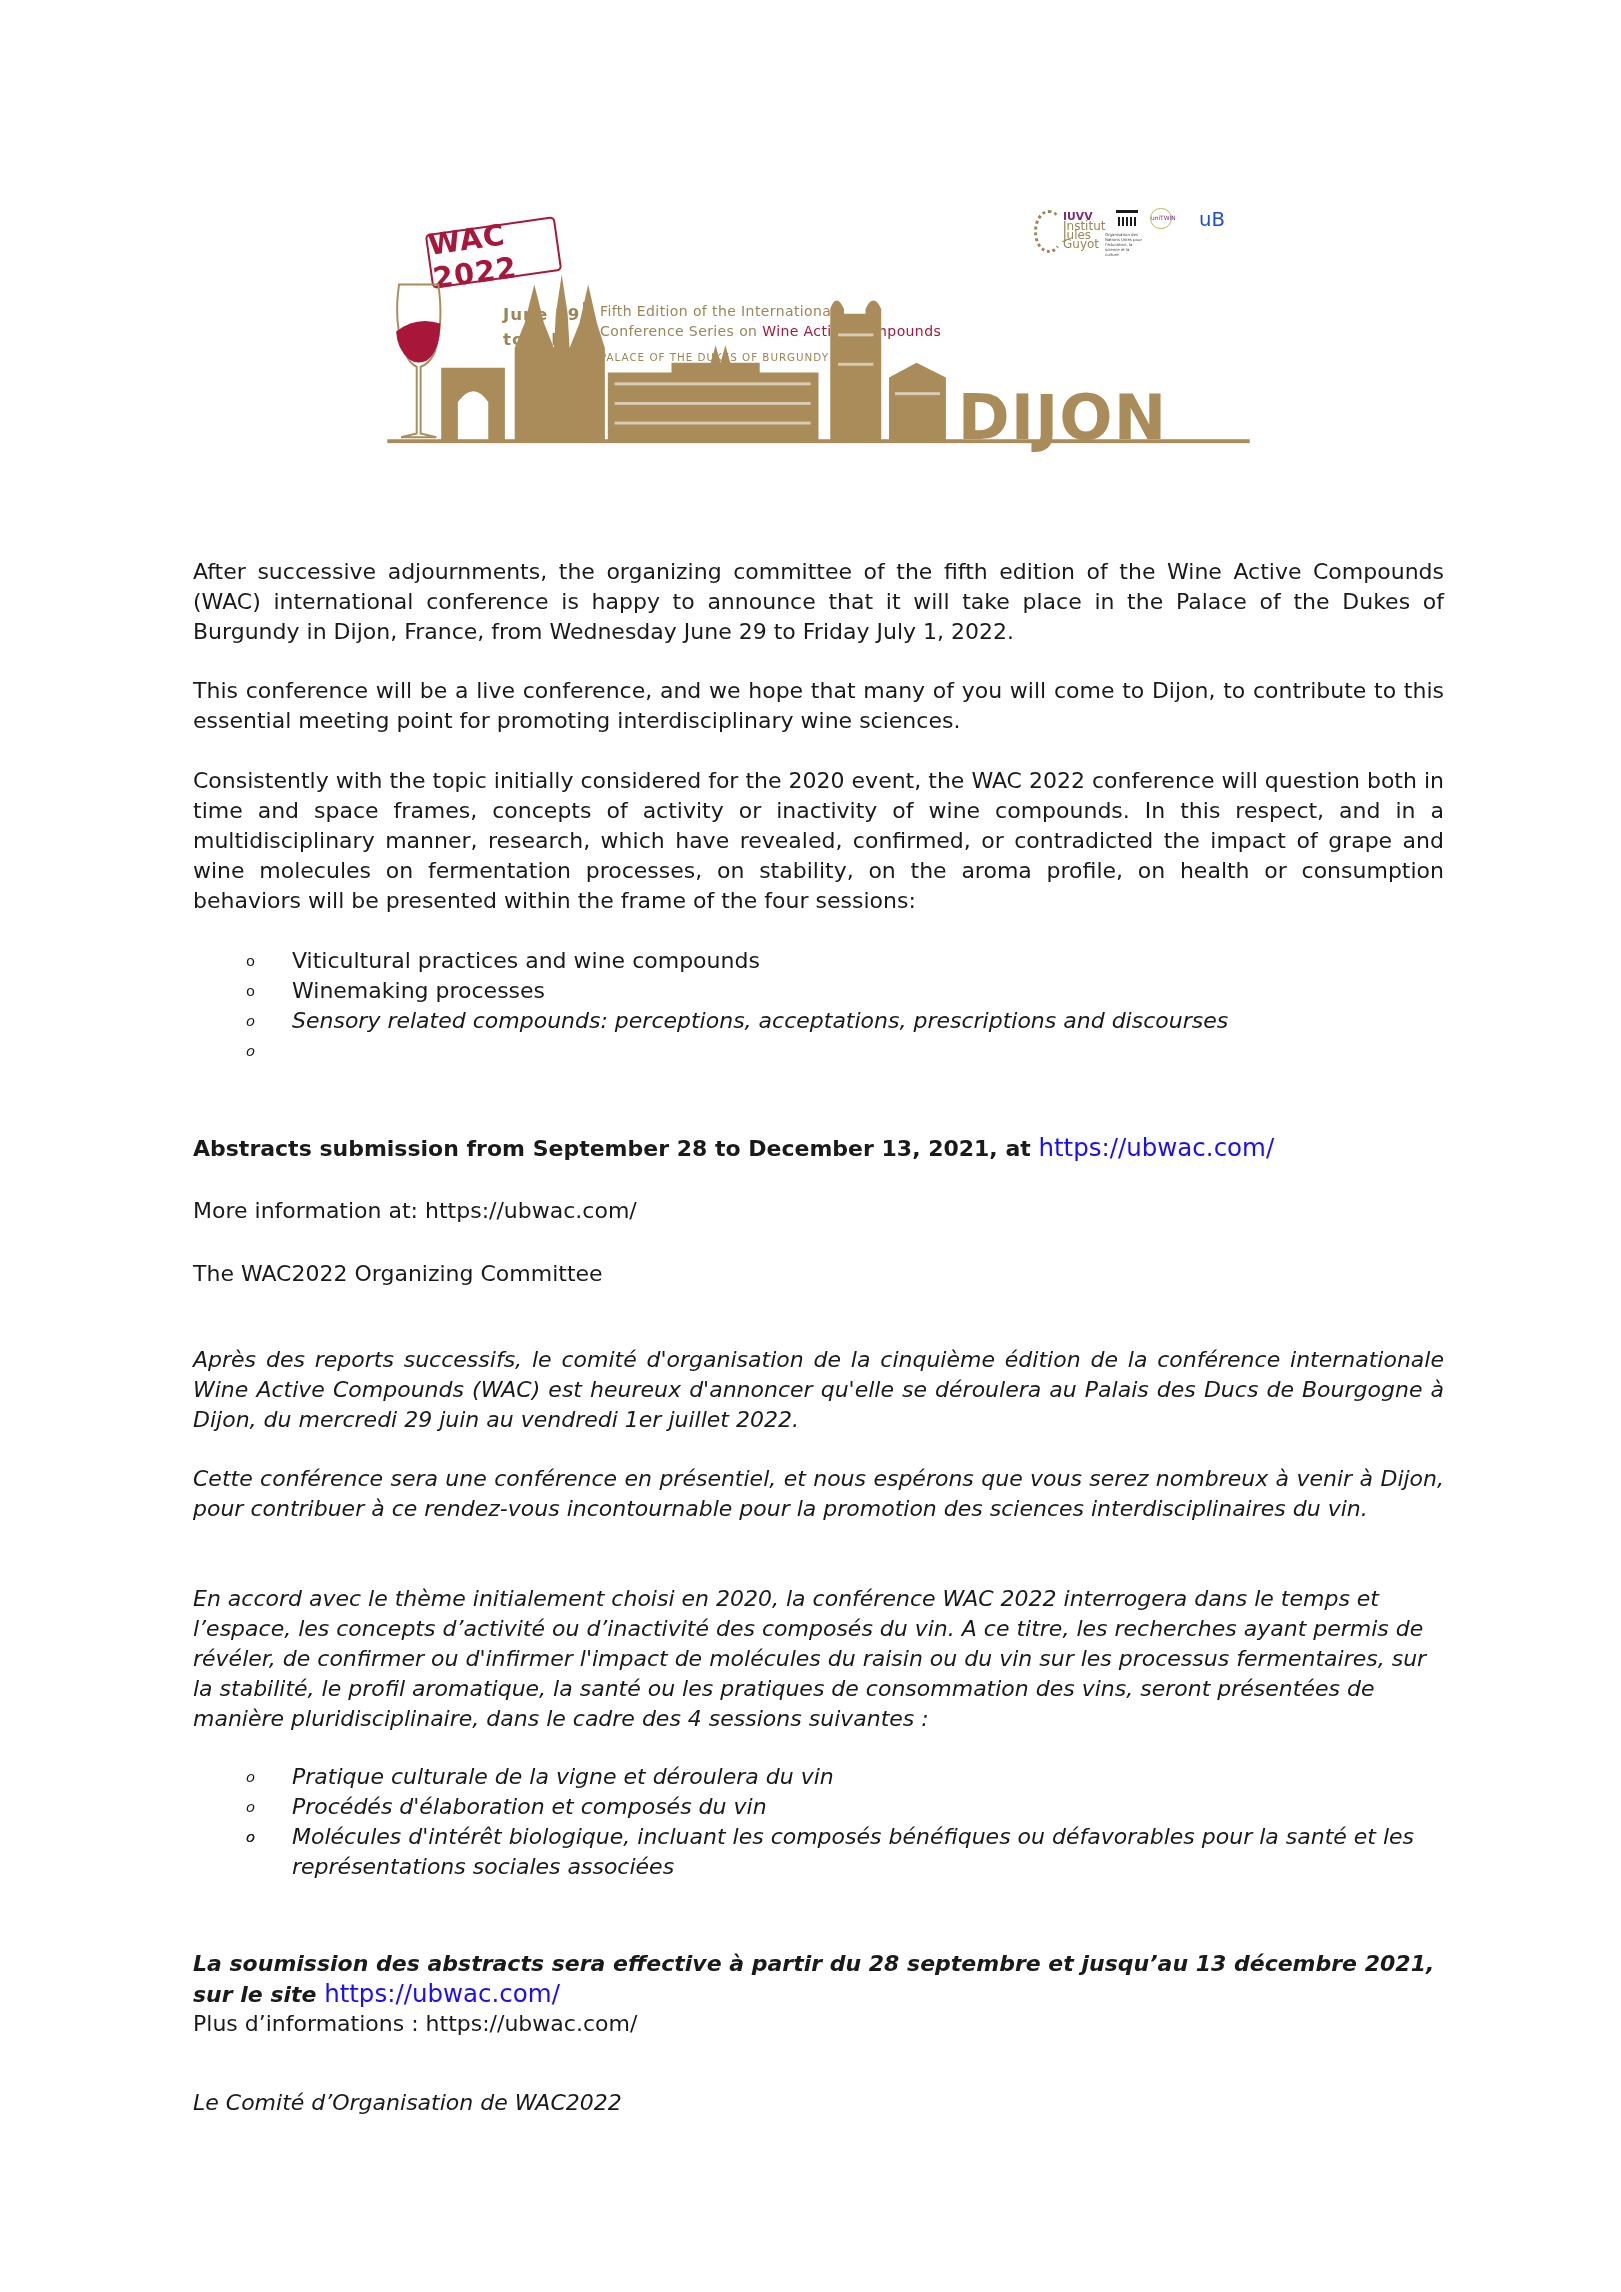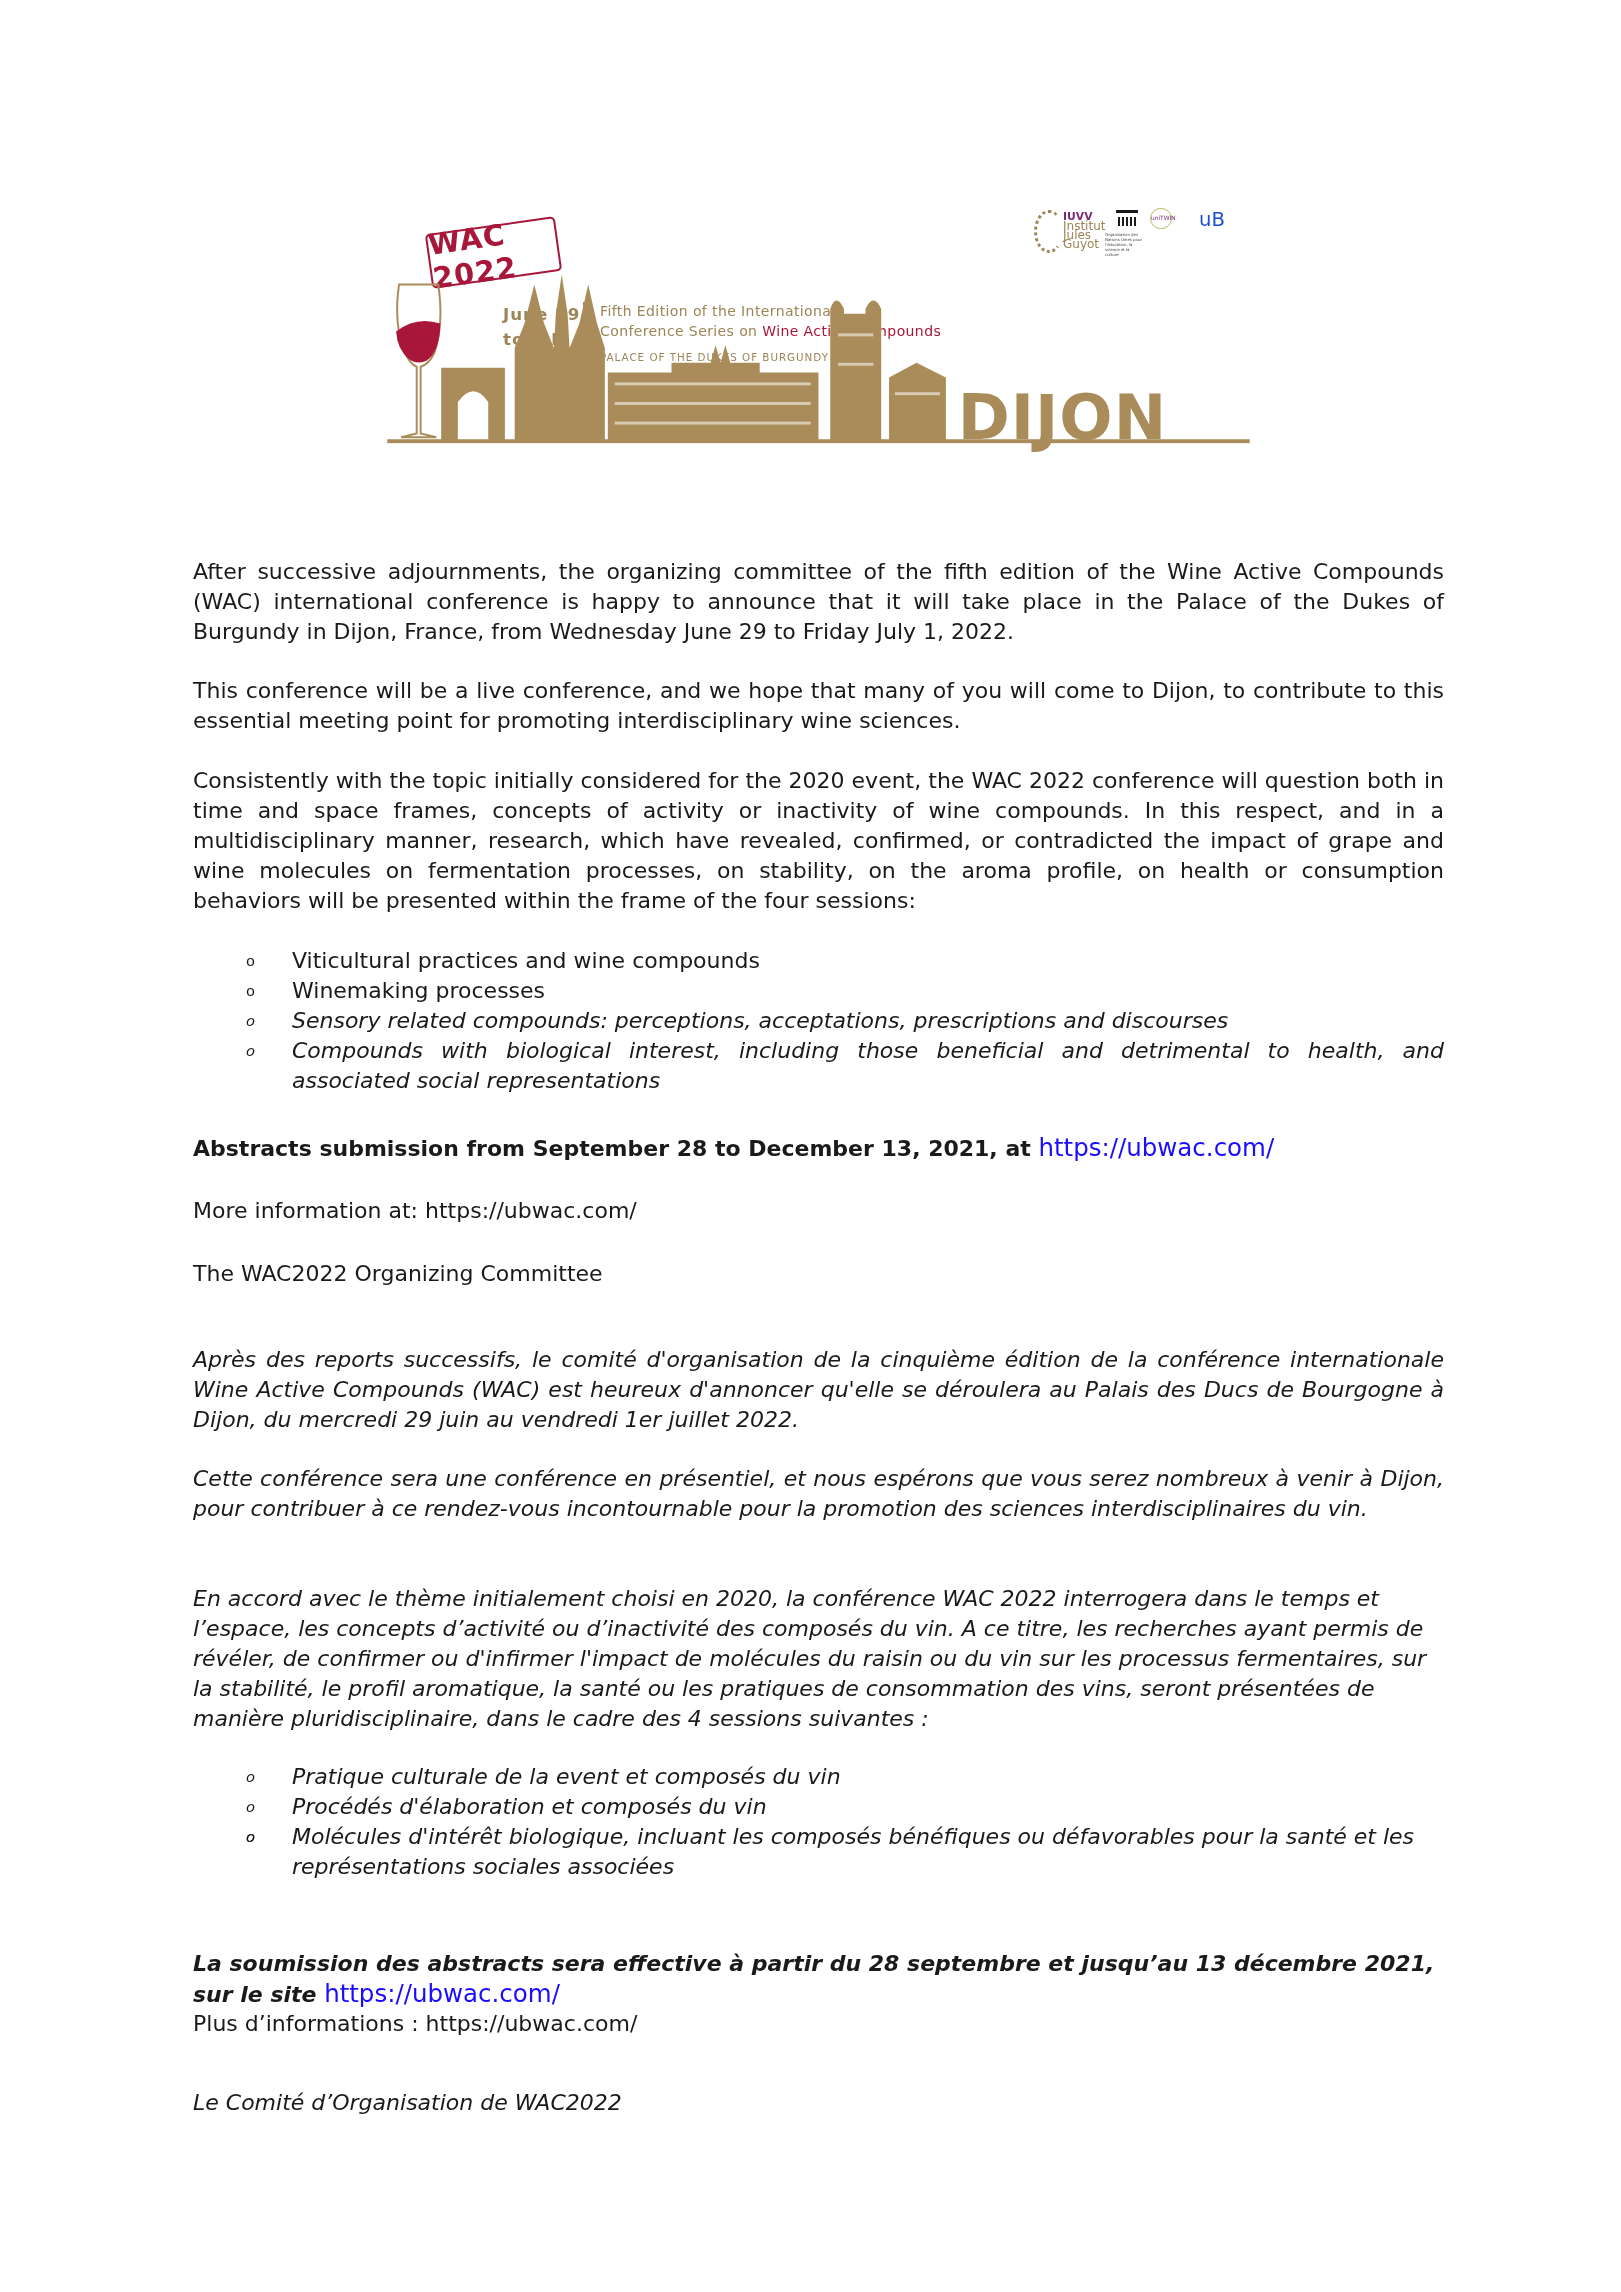--- a/index.html
+++ b/index.html
@@ -114,34 +114,34 @@
   <div class="body">
 
     <p class="para" style="top:557px;">After successive adjournments, the organizing committee of the fifth edition of the Wine Active Compounds (WAC) international conference is happy to announce that it will take place in the Palace of the Dukes of Burgundy in Dijon, France, from Wednesday June 29 to Friday July 1, 2022.</p>
     <p class="para" style="top:676px;">This conference will be a live conference, and we hope that many of you will come to Dijon, to contribute to this essential meeting point for promoting interdisciplinary wine sciences.</p>
     <p class="para" style="top:766px;">Consistently with the topic initially considered for the 2020 event, the WAC 2022 conference will question both in time and space frames, concepts of activity or inactivity of wine compounds. In this respect, and in a multidisciplinary manner, research, which have revealed, confirmed, or contradicted the impact of grape and wine molecules on fermentation processes, on stability, on the aroma profile, on health or consumption behaviors will be presented within the frame of the four sessions:</p>
 
     <ul class="list" style="top:946px;">
       <li><span class="bullet">o</span><span>Viticultural practices and wine compounds</span></li>
       <li><span class="bullet">o</span><span>Winemaking processes</span></li>
       <li class="ital"><span class="bullet">o</span><span>Sensory related compounds: perceptions, acceptations, prescriptions and discourses</span></li>
-      <li class="ital"><span class="bullet">o</span><span>Compounds with biological interest, including those beneficial and detrimental to health, and associated social representations</span></li>
+      <li class="ital"><span class="bullet">o</span></li>
     </ul>
 
     <p class="para bold nolast" style="top:1133px;"><span>Abstracts submission from September 28 to December 13, 2021, at </span><a class="link" style="font-size:24.5px;">https://ubwac.com/</a></p>
 
     <p class="para nolast" style="top:1196px;">More information at: https://ubwac.com/</p>
     <p class="para nolast" style="top:1259px;">The WAC2022 Organizing Committee</p>
 
     <p class="para ital" style="top:1345px;">Après des reports successifs, le comité d'organisation de la cinquième édition de la conférence internationale Wine Active Compounds (WAC) est heureux d'annoncer qu'elle se déroulera au Palais des Ducs de Bourgogne à Dijon, du mercredi 29 juin au vendredi 1er juillet 2022.</p>
     <p class="para ital" style="top:1464px;">Cette conférence sera une conférence en présentiel, et nous espérons que vous serez nombreux à venir à Dijon, pour contribuer à ce rendez-vous incontournable pour la promotion des sciences interdisciplinaires du vin.</p>
     <p class="para ital nolast" style="top:1584px;">En accord avec le thème initialement choisi en 2020, la conférence WAC 2022 interrogera dans le temps et l’espace, les concepts d’activité ou d’inactivité des composés du vin. A ce titre, les recherches ayant permis de révéler, de confirmer ou d'infirmer l'impact de molécules du raisin ou du vin sur les processus fermentaires, sur la stabilité, le profil aromatique, la santé ou les pratiques de consommation des vins, seront présentées de manière pluridisciplinaire, dans le cadre des 4 sessions suivantes :</p>
 
     <ul class="list ital" style="top:1762px;">
-      <li><span class="bullet">o</span><span>Pratique culturale de la event et composés du vin</span></li>
+      <li><span class="bullet">o</span><span>Pratique culturale de la vigne et déroulera du vin</span></li>
       <li><span class="bullet">o</span><span>Procédés d'élaboration et composés du vin</span></li>
       <li><span class="bullet">o</span></li>
       <li style="text-align:left;"><span class="bullet">o</span><span>Molécules d'intérêt biologique, incluant les composés bénéfiques ou défavorables pour la santé et les représentations sociales associées</span></li>
     </ul>
 
     <p class="para bold ital nolast" style="top:1949px;"><span>La soumission des abstracts sera effective à partir du 28 septembre et jusqu’au 13 décembre 2021, sur le site </span><a class="link" style="font-size:24.5px;">https://ubwac.com/</a></p>
 
     <p class="para nolast" style="top:2009px;text-align:center;">Plus d’informations : https://ubwac.com/</p>
     <p class="para ital nolast" style="top:2088px;">Le Comité d’Organisation de WAC2022</p>
   </div>

